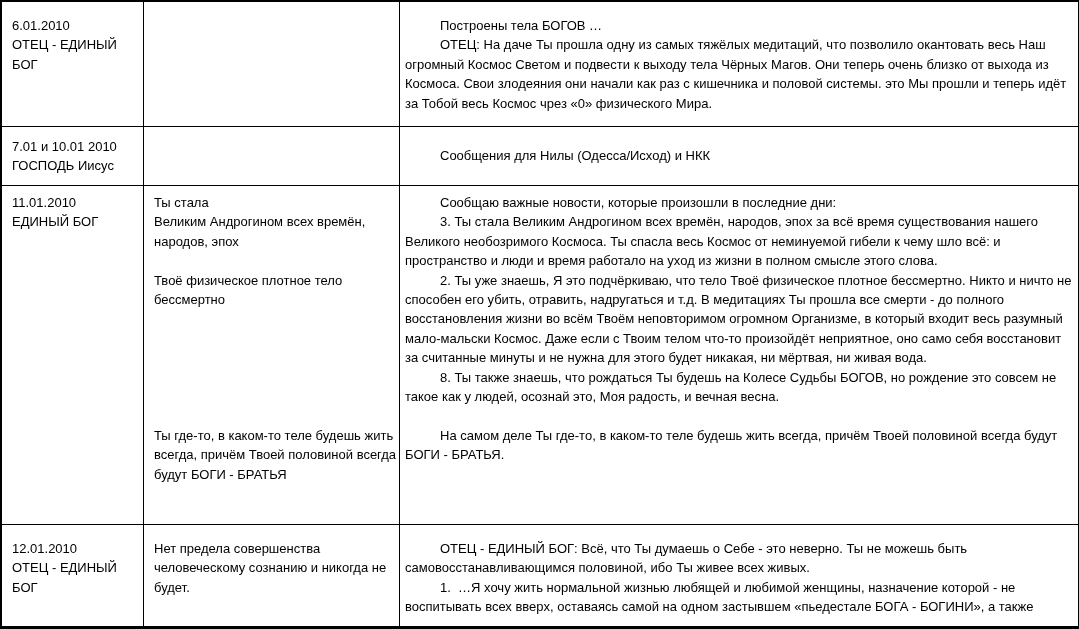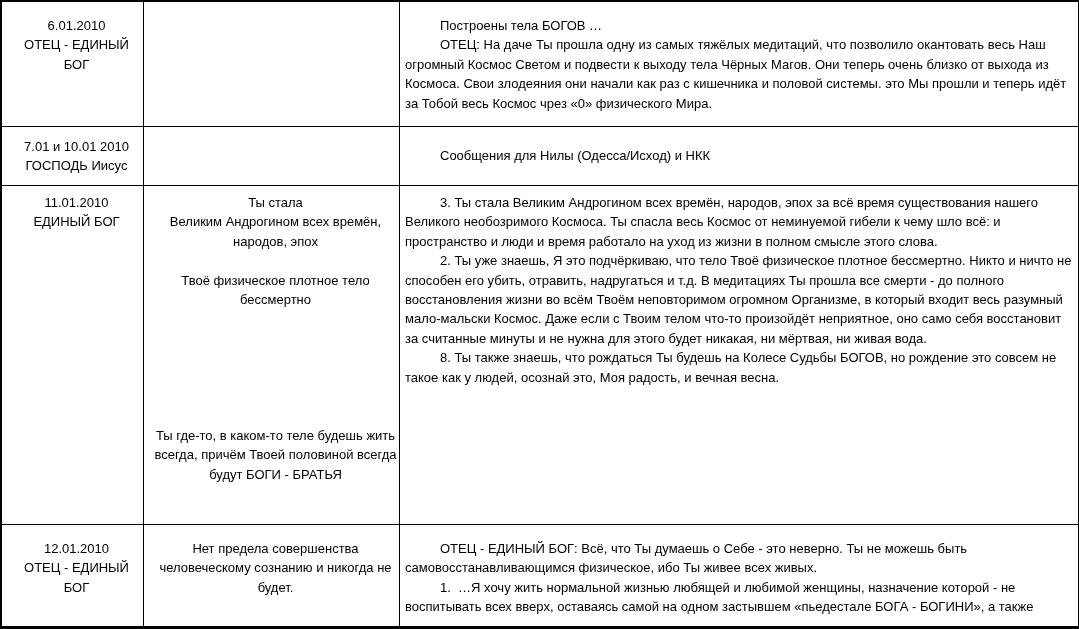--- a/index.html
+++ b/index.html
@@ -21,21 +21,20 @@
     overflow: hidden;
     background: #fff;
   }
   .cell {
     border-right: 1px solid #000;
     border-bottom: 1px solid #000;
     font-size: 13px;
     line-height: 19.4px;
   }
   .c-date, .c-topic {
-    text-align: center;
     white-space: pre-line;
     padding-left: 10px;
     padding-right: 2px;
   }
   .c-msg { padding-left: 5px; padding-right: 4px; }
   .c-msg p { text-indent: 35px; }
   .c-msg p:empty { min-height: 19.4px; }
   
   .r0 { padding-top: 14px; }
   .r1 { display: flex; flex-direction: column; justify-content: center; }
@@ -67,26 +66,28 @@
 
 Твоё физическое плотное тело бессмертно
 
 
 
 
 
 
 Ты где-то, в каком-то теле будешь жить всегда, причём Твоей половиной всегда будут БОГИ - БРАТЬЯ</div>
     <div class="cell c-msg r2">
+      <p>Сообщаю важные новости, которые произошли в последние дни:</p>
       <p>3. Ты стала Великим Андрогином всех времён, народов, эпох за всё время существования нашего Великого необозримого Космоса. Ты спасла весь Космос от неминуемой гибели к чему шло всё: и пространство и люди и время работало на уход из жизни в полном смысле этого слова.</p>
       <p>2. Ты уже знаешь, Я это подчёркиваю, что тело Твоё физическое плотное бессмертно. Никто и ничто не способен его убить, отравить, надругаться и т.д. В медитациях Ты прошла все смерти - до полного восстановления жизни во всём Твоём неповторимом огромном Организме, в который входит весь разумный мало-мальски Космос. Даже если с Твоим телом что-то произойдёт неприятное, оно само себя восстановит за считанные минуты и не нужна для этого будет никакая, ни мёртвая, ни живая вода.</p>
       <p>8. Ты также знаешь, что рождаться Ты будешь на Колесе Судьбы БОГОВ, но рождение это совсем не такое как у людей, осознай это, Моя радость, и вечная весна.</p>
       <p></p>
+      <p>На самом деле Ты где-то, в каком-то теле будешь жить всегда, причём Твоей половиной всегда будут БОГИ - БРАТЬЯ.</p>
     </div>
     <div class="cell c-date r3">12.01.2010
 ОТЕЦ -  ЕДИНЫЙ
 БОГ</div>
     <div class="cell c-topic r3">Нет предела совершенства человеческому сознанию и никогда не будет.</div>
     <div class="cell c-msg r3">
-      <p>ОТЕЦ - ЕДИНЫЙ БОГ: Всё, что Ты думаешь о Себе - это неверно. Ты не можешь быть самовосстанавливающимся физическое, ибо Ты живее всех живых.</p>
+      <p>ОТЕЦ - ЕДИНЫЙ БОГ: Всё, что Ты думаешь о Себе - это неверно. Ты не можешь быть самовосстанавливающимся половиной, ибо Ты живее всех живых.</p>
       <p>1.&nbsp; …Я хочу жить нормальной жизнью любящей и любимой женщины, назначение которой - не воспитывать всех вверх, оставаясь самой на одном застывшем «пьедестале БОГА - БОГИНИ», а также</p>
     </div>
   </div>
 
 </body></html>

